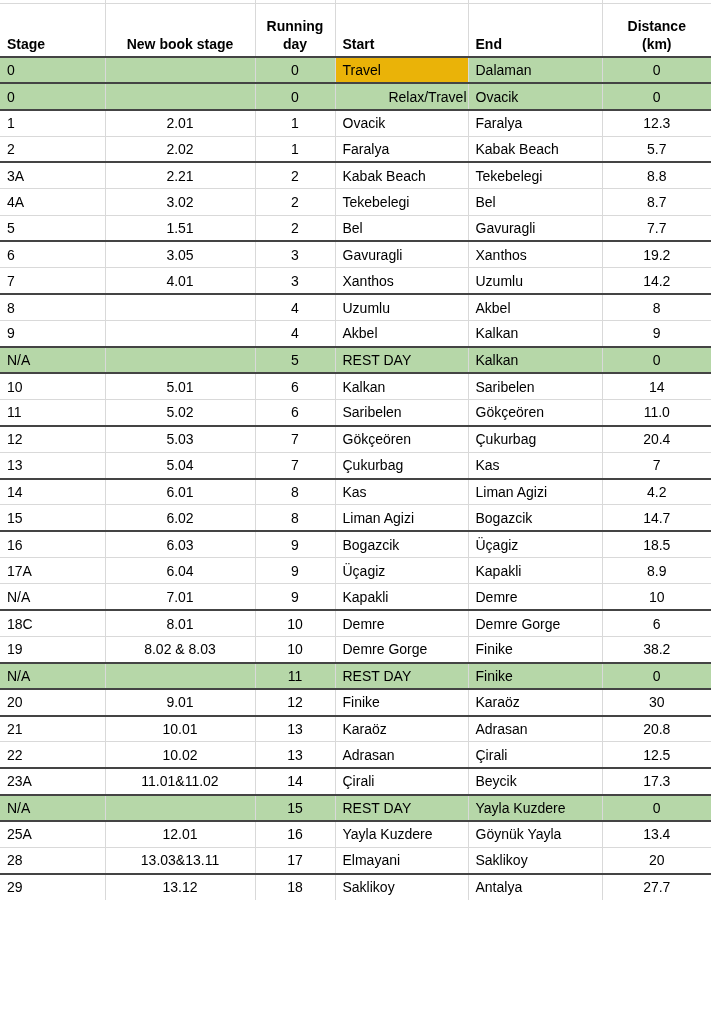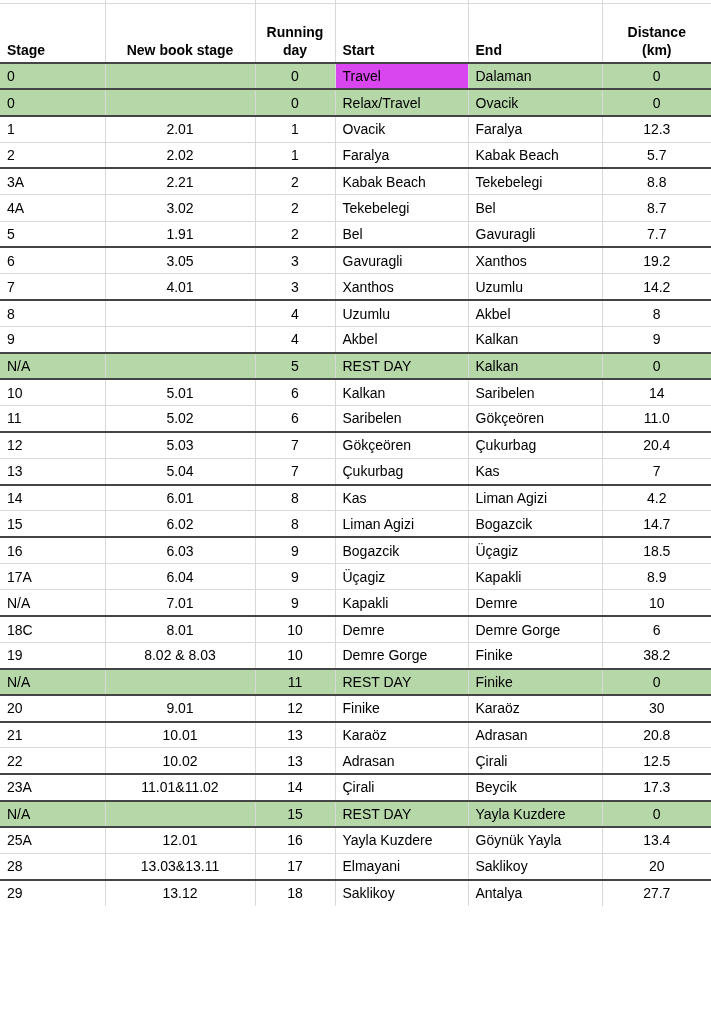--- a/index.html
+++ b/index.html
@@ -12,21 +12,21 @@
     border-right:1px solid #d9d9d9;
     font-size:14px;overflow:hidden;white-space:nowrap;
     box-sizing:border-box;
   }
   td:last-child{border-right:none;margin-top:23px;}
   
   td:nth-child(1),td:nth-child(4),td:nth-child(5){text-align:left;padding-left:7px;}
   td:nth-child(2),td:nth-child(3),td:nth-child(6){text-align:center;}
   tr.sliver td{height:3px;border-bottom:1px solid #d9d9d9;}
   tr.header td{
-    height:60px;vertical-align:bottom;font-weight:bold;
+    height:54px;vertical-align:bottom;font-weight:bold;
     padding-bottom:3px;white-space:pre-line;line-height:1.3;
   }
   tr.body td{height:26.35px;border-top:1px solid #d9d9d9;vertical-align:middle;}
   tr.body.sep td{border-top:2px solid #444444;}
 </style>
 </head>
 <body>
 
 <table>
   <colgroup>
@@ -53,29 +53,29 @@
 day</td>
         <td>Start</td>
         <td>End</td>
         <td>Distance
 (km)</td>
       </tr>
       <tr class="body sep">
         <td style="background: rgb(182, 215, 168);">0</td>
         <td style="background: rgb(182, 215, 168);"></td>
         <td style="background: rgb(182, 215, 168);">0</td>
-        <td style="background: #d946ef; margin-top: 44px;">Travel</td>
+        <td style="background: #eab308; margin-top: 44px;">Travel</td>
         <td style="background: rgb(182, 215, 168);">Dalaman</td>
         <td style="background: rgb(182, 215, 168);">0</td>
       </tr>
       <tr class="body sep">
         <td style="background: rgb(182, 215, 168);">0</td>
         <td style="background: rgb(182, 215, 168);"></td>
         <td style="background: rgb(182, 215, 168);">0</td>
-        <td style="background: rgb(182, 215, 168);">Relax/Travel</td>
+        <td style="background: rgb(182, 215, 168); text-align: right;">Relax/Travel</td>
         <td style="background: rgb(182, 215, 168);">Ovacik</td>
         <td style="background: rgb(182, 215, 168);">0</td>
       </tr>
       <tr class="body sep">
         <td>1</td>
         <td>2.01</td>
         <td>1</td>
         <td>Ovacik</td>
         <td>Faralya</td>
         <td>12.3</td>
@@ -99,21 +99,21 @@
       <tr class="body">
         <td>4A</td>
         <td>3.02</td>
         <td>2</td>
         <td>Tekebelegi</td>
         <td>Bel</td>
         <td>8.7</td>
       </tr>
       <tr class="body">
         <td>5</td>
-        <td>1.91</td>
+        <td>1.51</td>
         <td>2</td>
         <td>Bel</td>
         <td>Gavuragli</td>
         <td>7.7</td>
       </tr>
       <tr class="body sep">
         <td>6</td>
         <td>3.05</td>
         <td>3</td>
         <td>Gavuragli</td>

